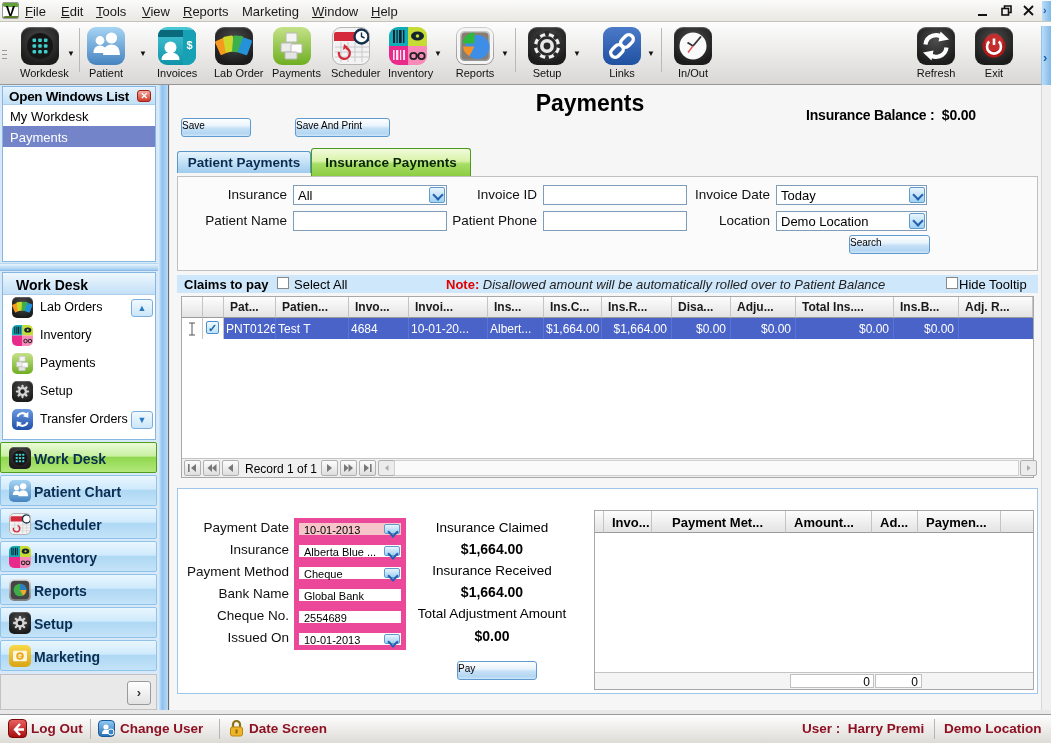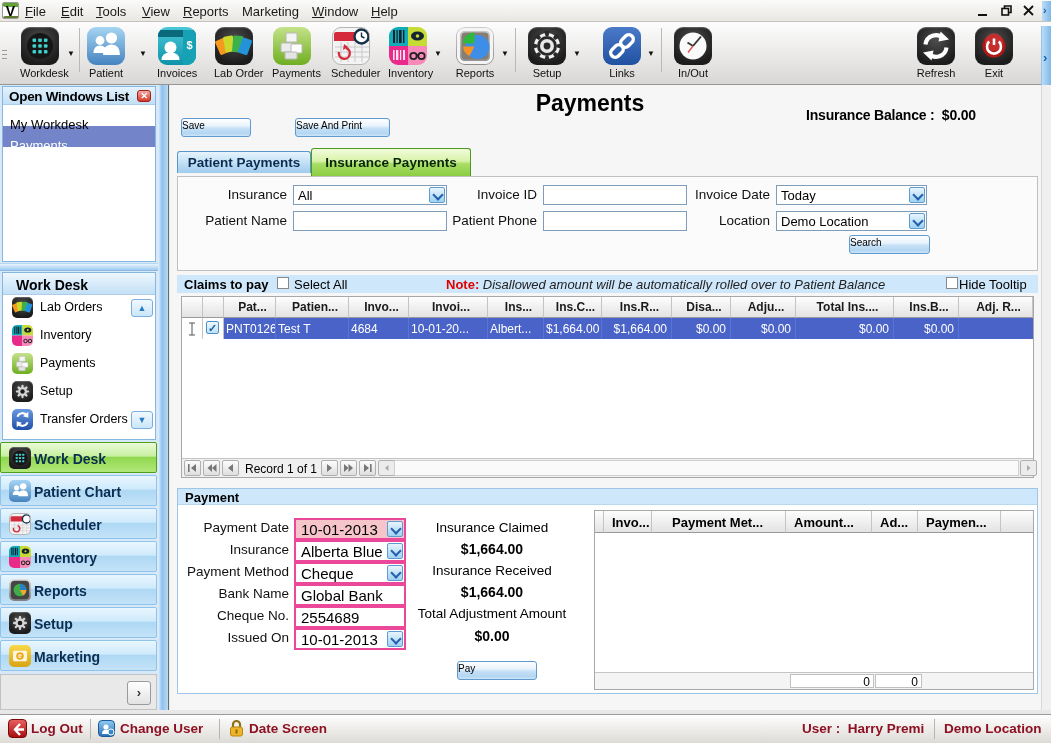--- a/index.html
+++ b/index.html
@@ -37,21 +37,21 @@
 #chevstrip:after { content:"\203A"; position:absolute; left:1px; top:24px; color:#1762b0; font-weight:bold; font-size:13px; }
 
 
 #sidebar { position:absolute; left:0; top:85px; width:158px; height:625px; background:#d7e9f9; }
 .panel { position:absolute; left:2px; width:154px; background:#fff; border:1px solid #86b7e3; }
 #owl-head { height:18px; background:linear-gradient(#e4f2fd,#c2e0f6); border-bottom:1px solid #aecdea;
   font-weight:bold; font-size:13.5px; letter-spacing:-0.3px; padding:2px 0 0 6px; }
 #owl-close { position:absolute; right:4px; top:3px; width:14px; height:12px; border-radius:3px;
   background:linear-gradient(#f5a9a0,#d23a2a); border:1px solid #a02015; color:#fff;
   font-size:9px; font-weight:bold; text-align:center; line-height:11px; }
-.owl-item { height:21px; font-size:13px; padding:12px 0 0 7px; color:#000; }
+.owl-item { height:21px; font-size:13px; padding:4px 0 0 7px; color:#000; }
 .owl-sel { background:#7384c8; color:#fff; }
 #wd-head { height:22px; background:linear-gradient(#eef7fe,#c3e0f6); border-bottom:1px solid #aecdea;
   font-weight:bold; font-size:14px; padding:4px 0 0 13px; color:#000; }
 .wd-item { position:absolute; left:0; width:152px; height:22px; font-size:12.5px; color:#000; }
 .wd-item .txt { position:absolute; left:37px; top:3px; }
 .sicon { position:absolute; left:9px; top:0; width:21px; height:21px; border-radius:5px; overflow:hidden; }
 .scrollbtn { position:absolute; right:4px; width:22px; height:18px; border:1px solid #7aaede; border-radius:3px;
   background:linear-gradient(#f2f9fe,#cbe6f9); color:#2a7abf; font-size:9px; text-align:center; line-height:17px; font-weight:bold;}
 .hsplit { position:absolute; left:0; width:158px; height:8px; background:linear-gradient(#e8f4fd,#9fcbf0); border-top:1px solid #b5d7f2; border-bottom:1px solid #8ab9e4;}
 .navbtn { position:absolute; left:0; width:157px; height:31px; border:1px solid #8fc3ea; border-radius:2px;
@@ -92,32 +92,32 @@
 
 #claimsbar { position:absolute; left:177px; top:275px; width:861px; height:18px; background:#cfe7fb; }
 .cb { position:absolute; width:12px; height:12px; background:#fff; border:1px solid #888; }
 #claimsbar > b { position:absolute; left:7px; top:2px; font-size:13px; }
 #notetxt { position:absolute; left:269px; top:2px; font-size:13px; color:#222; }
 #notetxt b { color:#e00000; }
 
 
 #ctable { position:absolute; left:181px; top:296px; width:853px; height:182px; background:#fff; border:1px solid #a8a8a8; }
 .thead { position:absolute; top:0px; height:21px; background:linear-gradient(#fdfdfd,#e3e3e3);
-  border-right:1px solid #c4c4c4; border-bottom:1px solid #9a9a9a; font-weight:bold; font-size:12px; color:#1a1a1a; padding:3px 0 0 6px;text-align:center; }
+  border-right:1px solid #c4c4c4; border-bottom:1px solid #9a9a9a; font-weight:bold; font-size:12px; color:#1a1a1a; padding:3px 0 0 6px; }
 .trow { position:absolute; top:21px; height:21px; background:#4a63c8; color:#fff; font-size:12px; padding:4px 0 0 2px; overflow:hidden; white-space:nowrap; border-right:1px solid #5a74d4; }
 .tnum { text-align:right; padding-right:4px; }
 #recbar { position:absolute; left:0; bottom:0; width:851px; height:19px; background:#f0f0f0; border-top:1px solid #c4c4c4; }
 .recbtn { position:absolute; top:1px; width:17px; height:16px; background:linear-gradient(#fcfcfc,#dedede); border:1px solid #b0b0b0; border-radius:2px; color:#555; font-size:8px; text-align:center; line-height:15px; }
 #rectext { position:absolute; left:63px; top:3px; font-size:12px; }
 
 
 #paypanel { position:absolute; left:177px; top:488px; width:861px; height:206px; background:#fff; border:1px solid #9fc6e8; }
 #payhead { height:16px; background:#cfe7fb; font-weight:bold; font-size:13px; padding:1px 0 0 7px; border-bottom:1px solid #b8d8f0; }
 .pflabel { position:absolute; font-size:13.5px; color:#111; text-align:right; }
-.pfield { position:absolute; left:116px; width:112px; height:22px; background:#fff; border:2px solid #ec4899; font-size:15px; }
+.pfield { position:absolute; left:116px; width:112px; height:22px; background:#fff; border:5px solid #ec4899; font-size:11px; }
 .pfield .t { padding:1px 0 0 5px; }
 .centlbl { position:absolute; left:214px; width:200px; text-align:center; font-size:13.5px; }
 .centval { position:absolute; left:214px; width:200px; text-align:center; font-size:14px; font-weight:bold; }
 #paybtn { left:279px; top:172px; width:80px; }
 
 #ptable { position:absolute; left:416px; top:21px; width:440px; height:180px; background:#fff; border:1px solid #a8a8a8; }
 .pthead { position:absolute; top:0; height:22px; background:linear-gradient(#fdfdfd,#e3e3e3);
   border-right:1px solid #c4c4c4; border-bottom:1px solid #9a9a9a; font-weight:bold; font-size:13px; padding:4px 0 0 8px; }
 #ptfoot { position:absolute; left:0; bottom:0; width:438px; height:17px; background:#f4f4f4; border-top:1px solid #c4c4c4; }
 .footbox { position:absolute; top:1px; height:14px; background:#fff; border:1px solid #c0c0c0; font-size:12px; text-align:right; padding:0 3px 0 0; }
@@ -685,21 +685,20 @@
     <div class="recbtn" style="left:196px; background:#ececec;"><svg width="15" height="14">
           <path d="M9.5 4 L6 7 L9.5 10 Z" fill="#aaa"></path>
         </svg></div>
     <div style="position:absolute; left:212px; top:1px; width:625px; height:16px; background:#fafafa; border:1px solid #d0d0d0;"></div>
     <div class="recbtn" style="left:838px; background:#ececec;"><svg width="15" height="14">
           <path d="M6 4 L9.5 7 L6 10 Z" fill="#aaa"></path>
         </svg></div>
   </div>
 </div>
 <div id="paypanel">
-  <div id="payhead">Payment</div>
   <div class="pflabel" style="left:0; top:31px; width:111px;">Payment Date</div>
   <div class="pfield" style="top:29px; background:#f6c5c9;">
       <div class="t">10-01-2013</div>
       <div class="combo-arrow"></div>
     </div>
   <div class="pflabel" style="left:0; top:53px; width:111px;">Insurance</div>
   <div class="pfield" style="top:51px;">
       <div class="t">Alberta Blue ...</div>
       <div class="combo-arrow"></div>
     </div>

